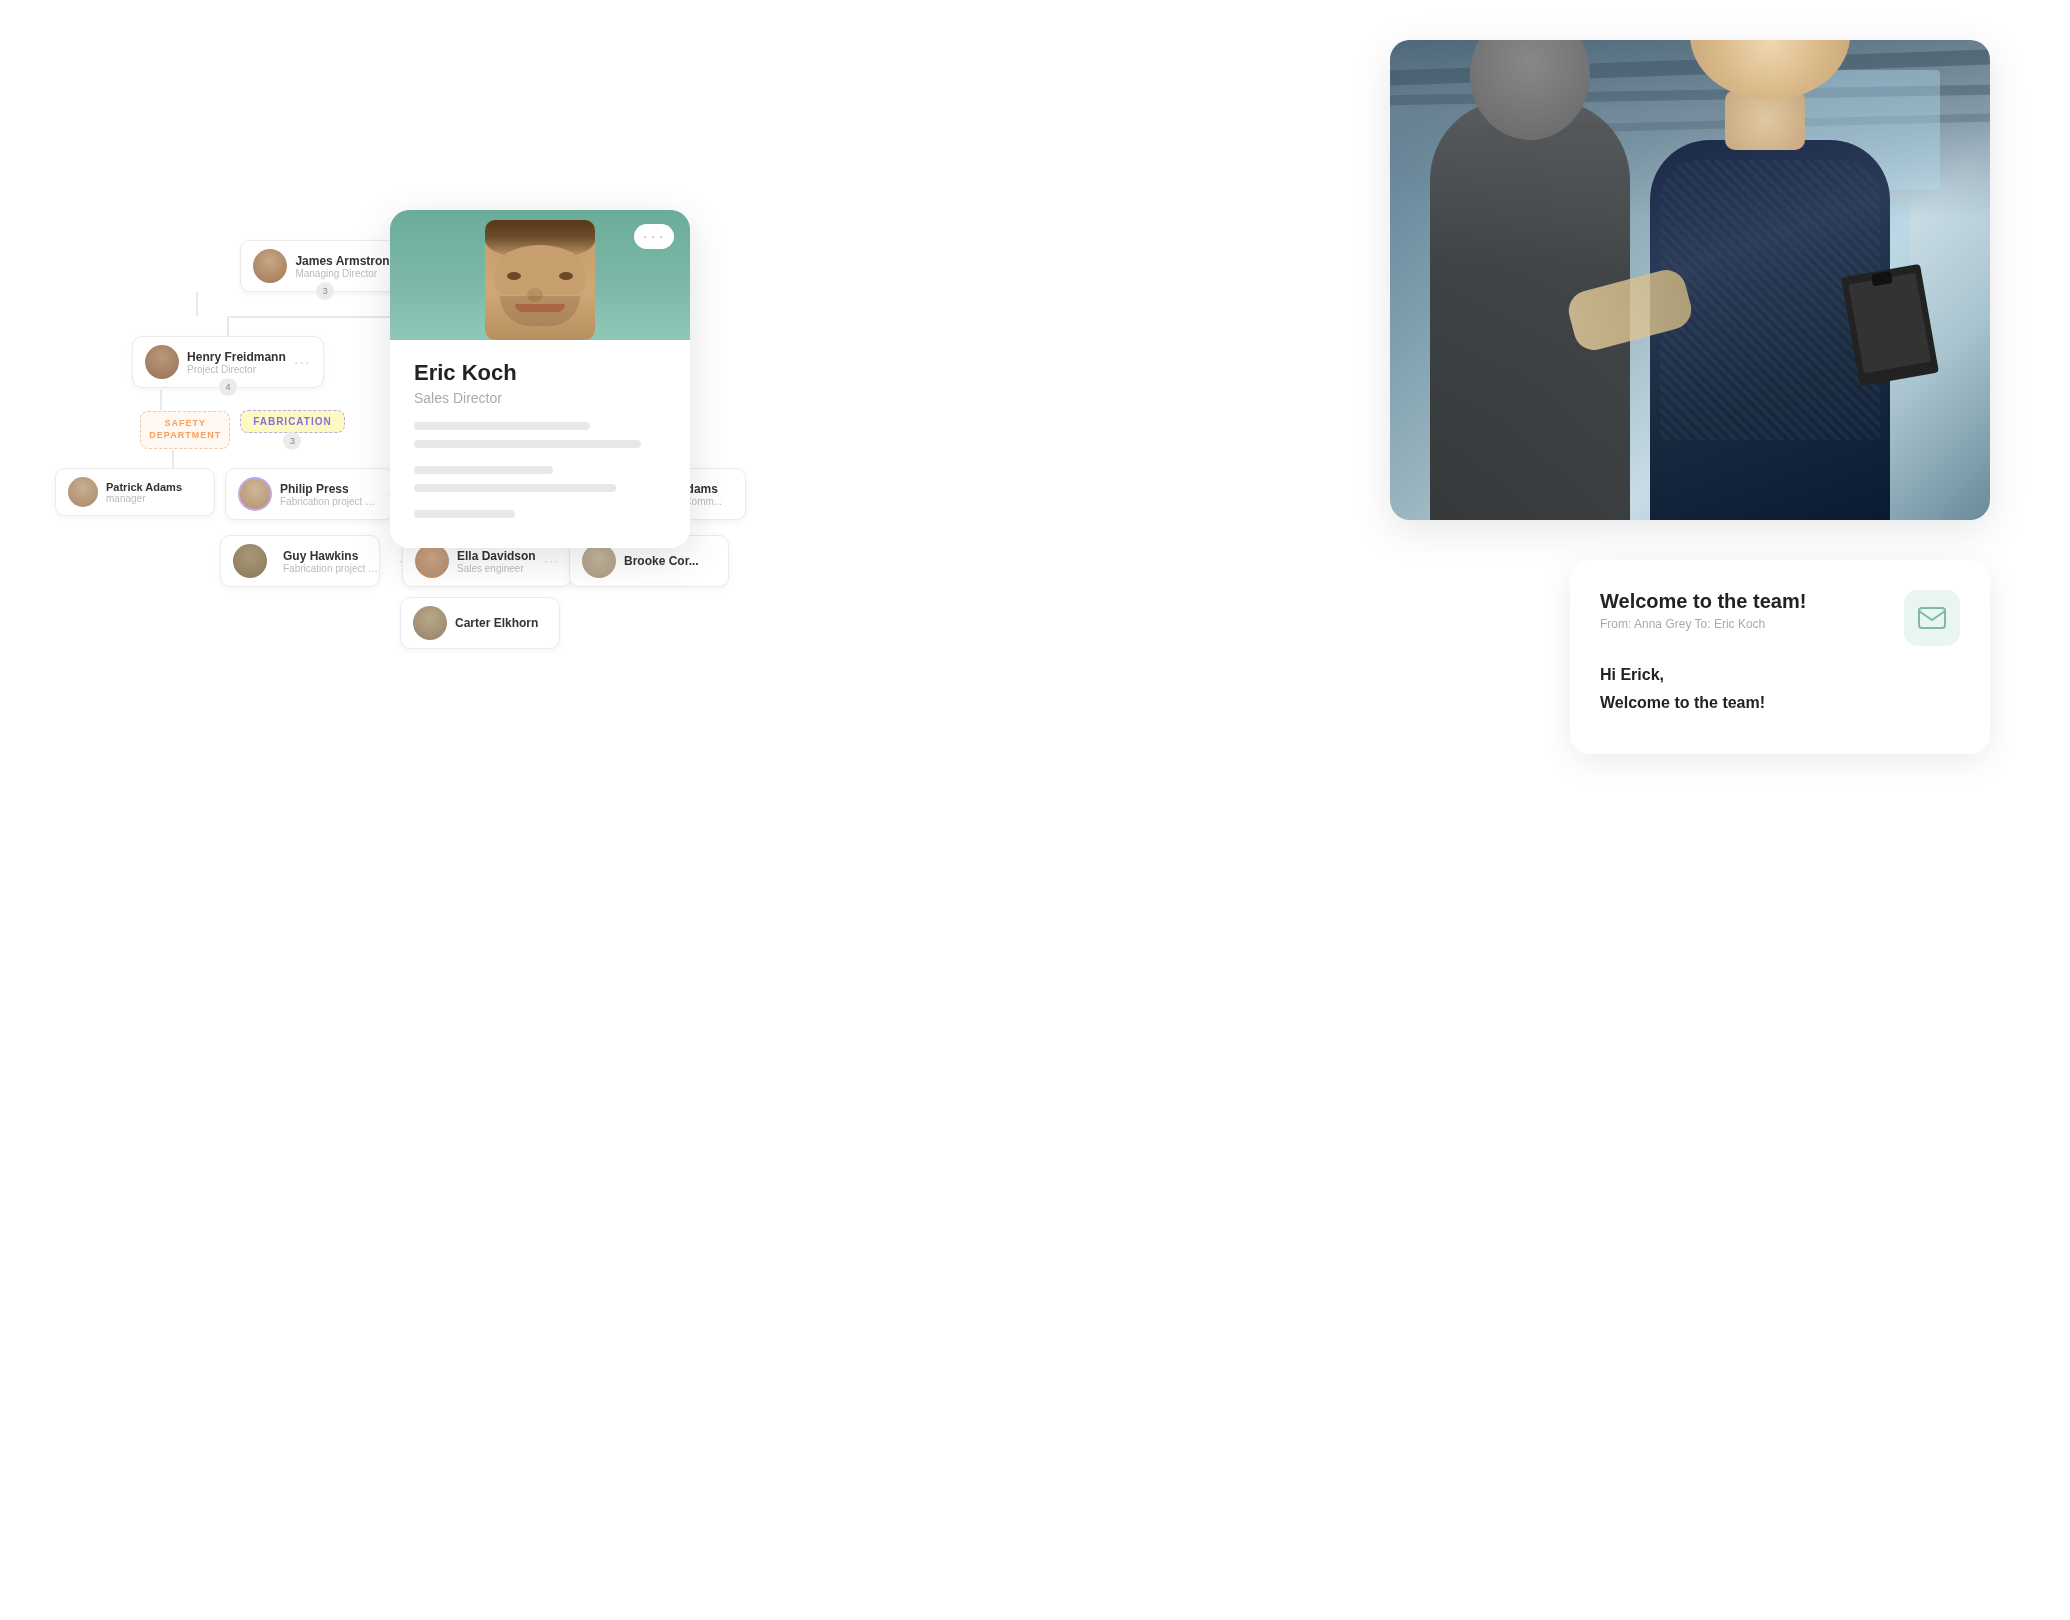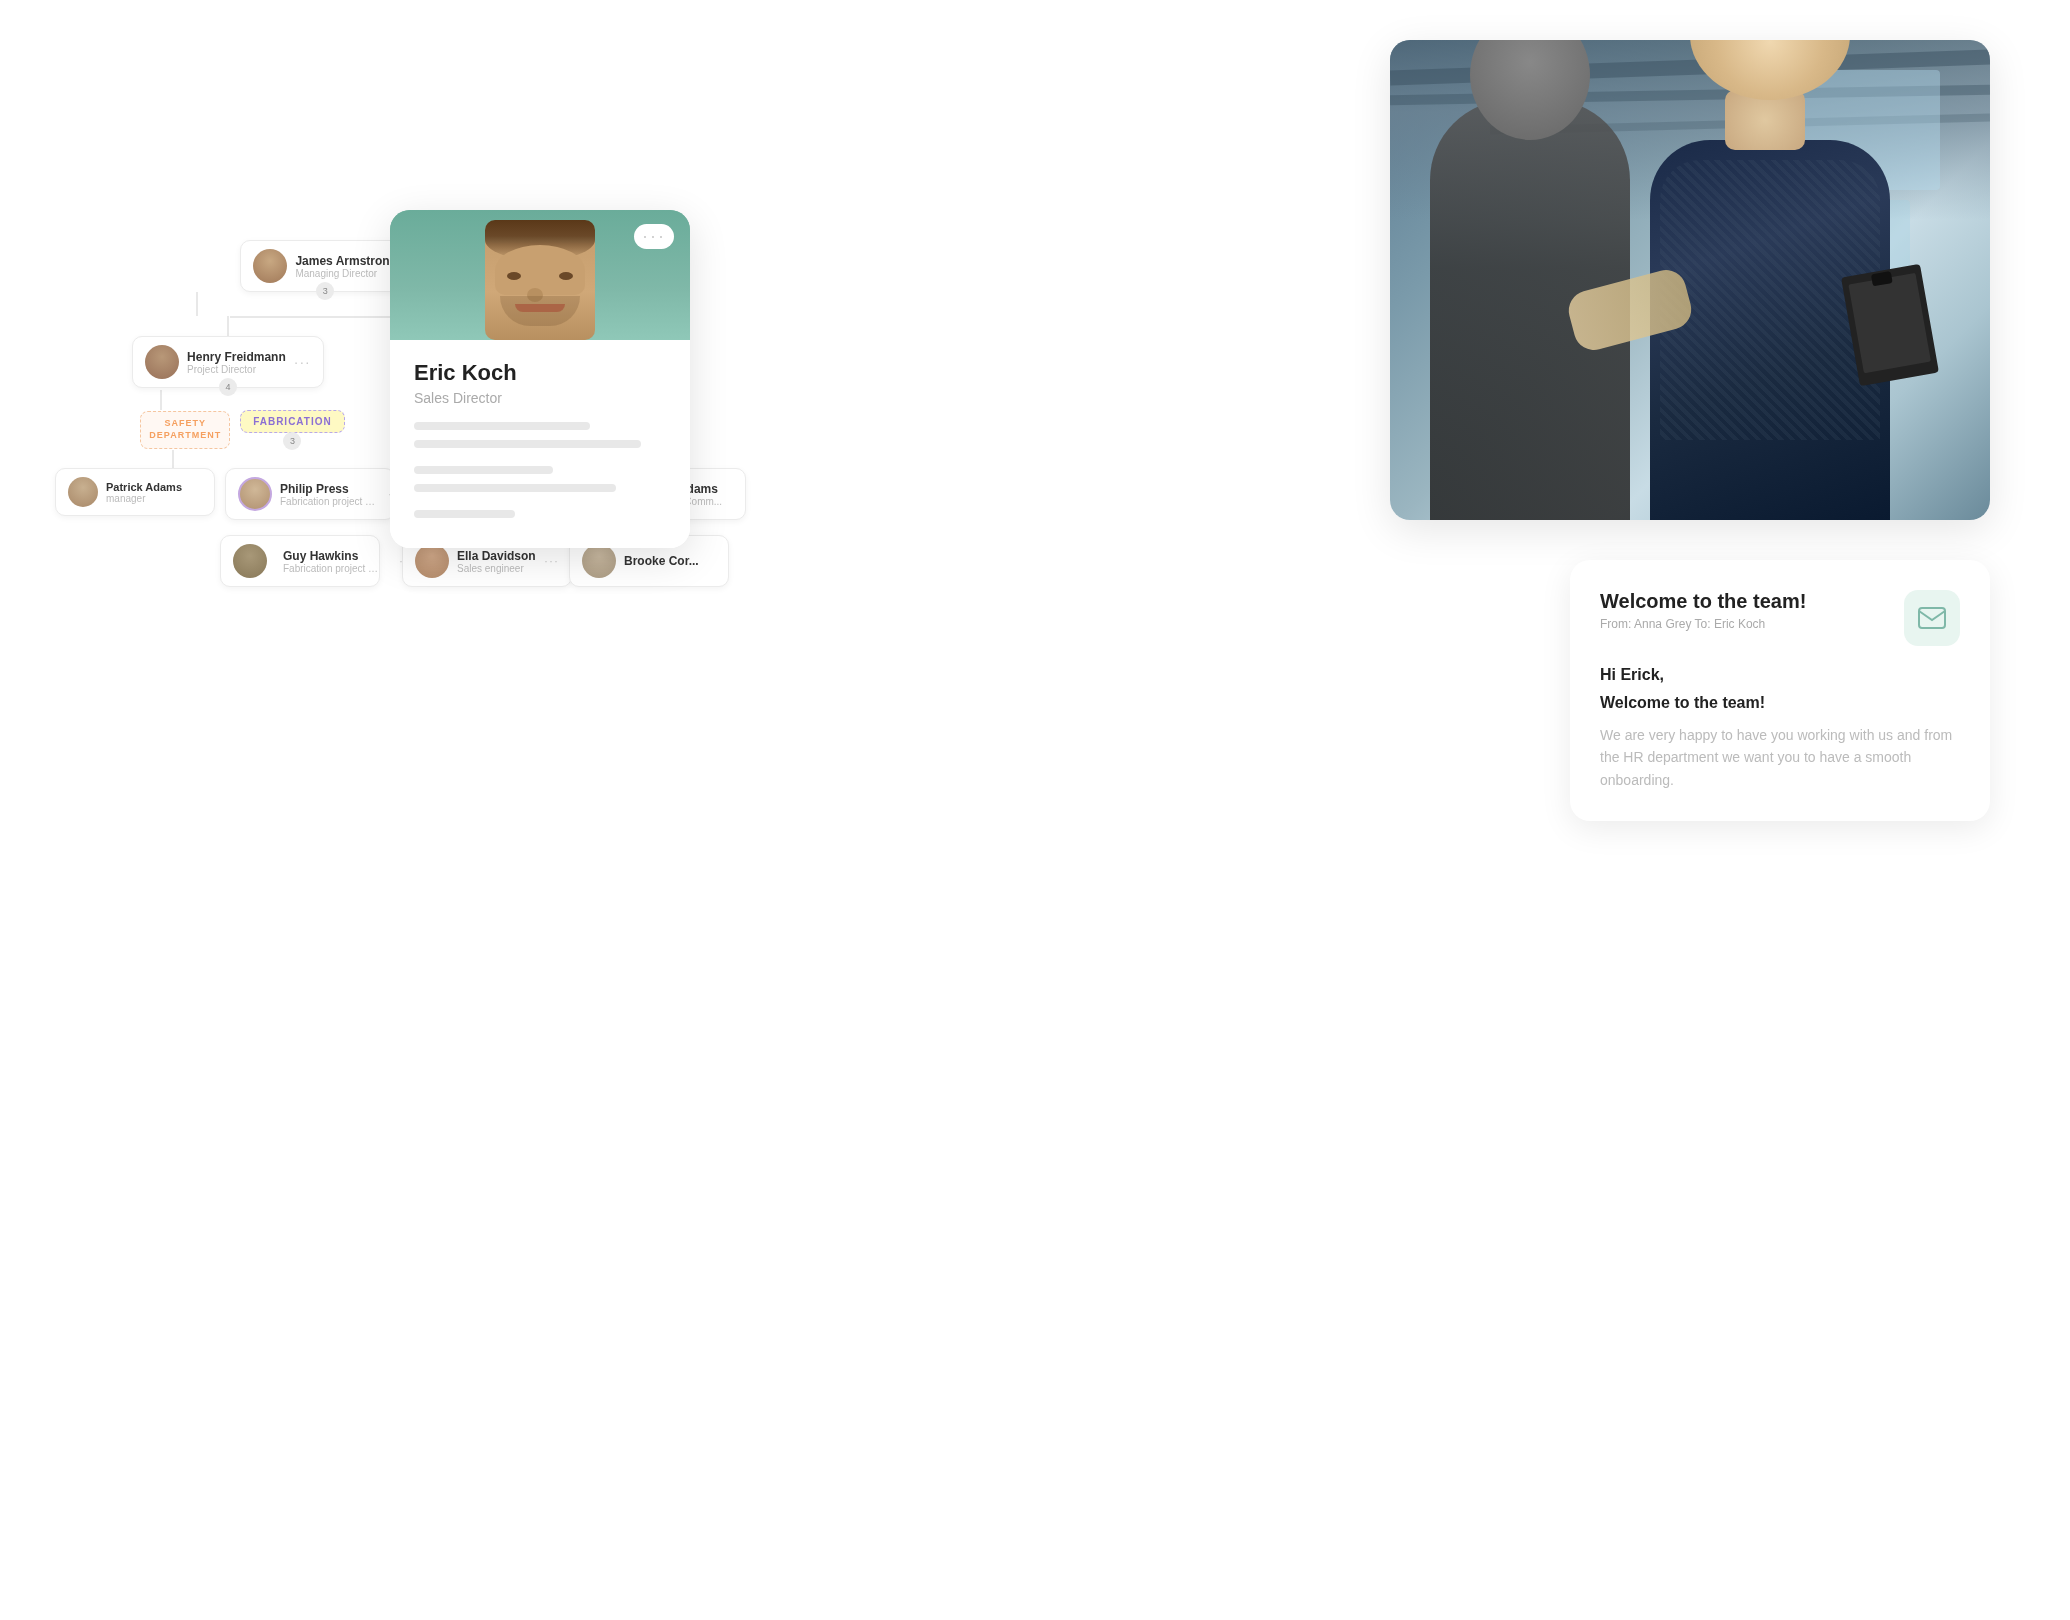--- a/index.html
+++ b/index.html
@@ -457,20 +457,31 @@
         <div class="av" style="background:radial-gradient(circle at 50% 35%,#c8b8a0 0%,#a89880 100%);border-radius:50%;width:34px;height:34px;flex-shrink:0;"></div>
         <div>
           <div class="nm truncate">Brooke Cor...</div>
         </div>
       </div>
     </div>
   </div>
 
   <div style="height:10px;"></div>
 
+  <div style="display:flex;justify-content:flex-start;padding:0 170px;margin-left:180px;">
+
+    <div style="display:flex;flex-direction:column;align-items:center;width:160px;">
+      <div class="node-sm" style="width:160px;">
+        <div class="av" style="background:radial-gradient(circle at 50% 35%,#b8a888 0%,#988068 100%);border-radius:50%;width:34px;height:34px;flex-shrink:0;"></div>
+        <div>
+          <div class="nm">Carter Elkhorn</div>
+        </div>
+      </div>
+    </div>
+  </div>
 </div>
 
 <div class="profile-card">
   <div class="profile-card-header">
 
     <div style="position:absolute;inset:0;background:linear-gradient(180deg,#6aac9a 0%,#7fb8a8 60%,#8fc8b8 100%);"></div>
     <div class="profile-card-avatar" style="position:relative;z-index:2;">
 
       <div style="width:100%;height:100%;background:linear-gradient(180deg,transparent 0%,#c8a070 20%,#d0a878 60%,#b89060 100%);position:relative;">
 
@@ -523,14 +534,13 @@
 
       <svg width="28" height="22" viewBox="0 0 28 22" fill="none">
         <rect x="1" y="1" width="26" height="20" rx="3" stroke="#7fb8a8" stroke-width="2" fill="none"></rect>
         <path d="M1 4l13 9 13-9" stroke="#7fb8a8" stroke-width="2" fill="none"></path>
       </svg>
     </div>
   </div>
 
   <div class="email-greeting">Hi Erick,</div>
   <div class="email-welcome-line">Welcome to the team!</div>
-  <div class="email-body">We are very happy to have you working with us and from the HR department we want you to have a smooth onboarding.</div>
 </div>
 
 </body></html>

